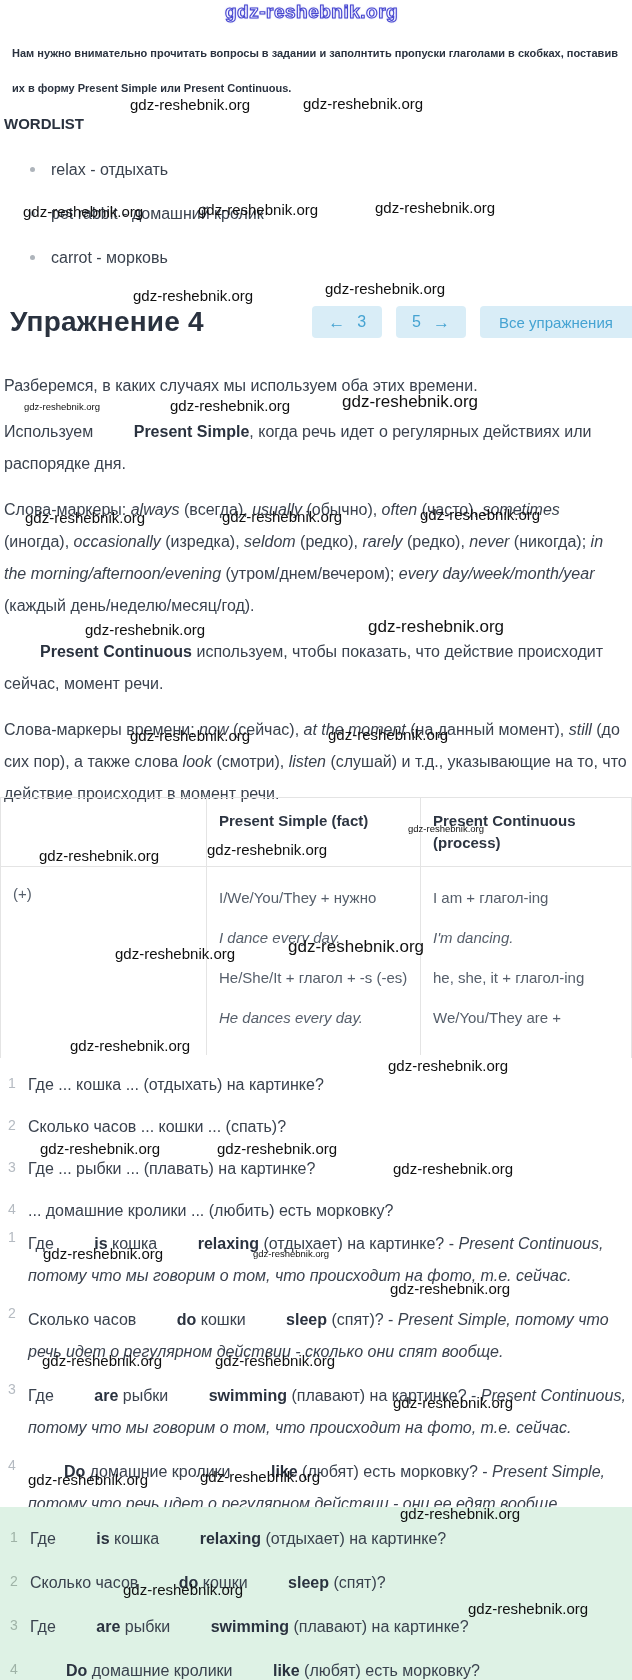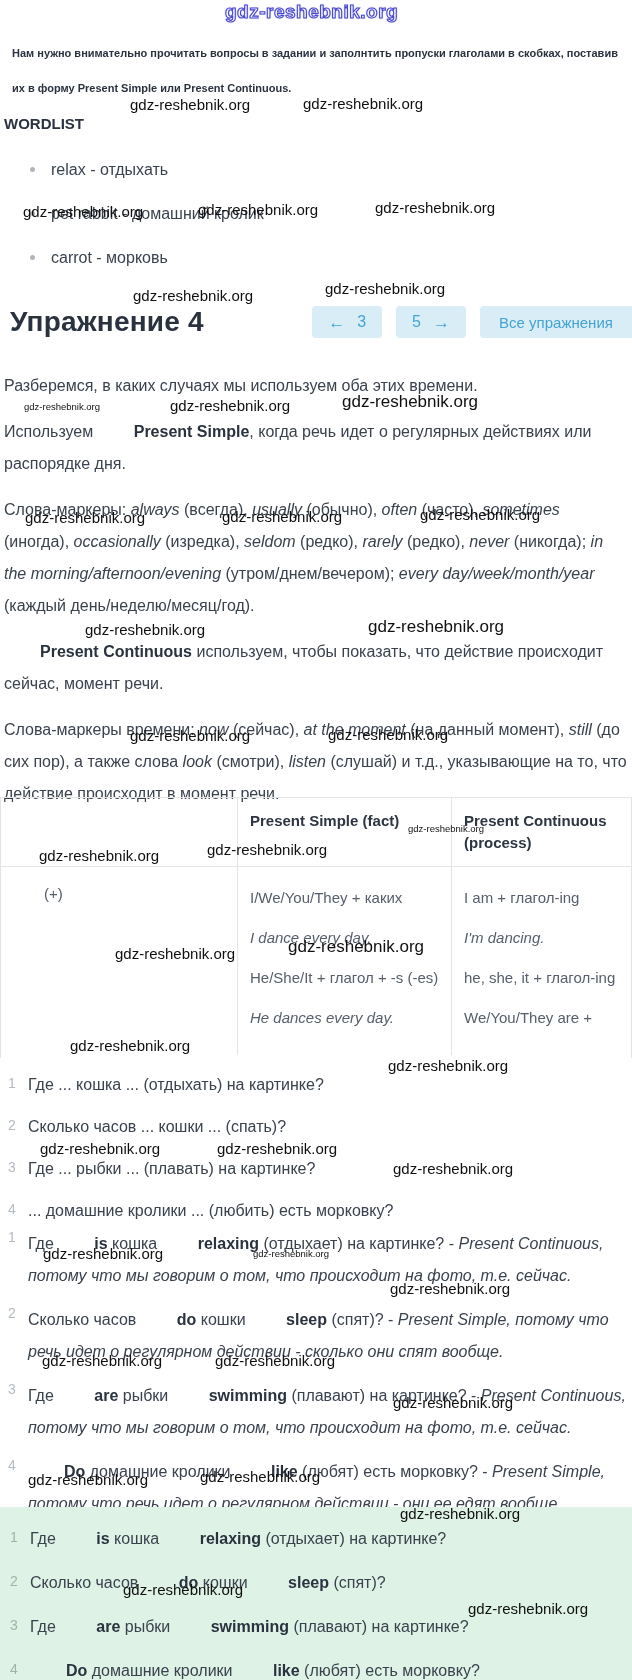--- a/index.html
+++ b/index.html
@@ -45,21 +45,21 @@
   .all-btn{width:152px;justify-content:center;font-size:15px;border-radius:4px 0 0 4px;}
   
   .theory{top:370px;padding:0 4px;}
   .para{margin:0 0 14px 0;font-size:16px;line-height:32px;}
   
   .tense-table{
     top:797px;height:261px;overflow:hidden;
     border:1px solid var(--border,#e4e4e4);border-bottom:none;
     box-sizing:border-box;font-size:15px;
   }
-  .thead,.tbody{display:grid;grid-template-columns:205px 214px 1fr;padding-left:31px;}
+  .thead,.tbody{display:grid;grid-template-columns:205px 214px 1fr;}
   .thead{border-bottom:1px solid var(--border,#e4e4e4);}
   .th,.td{padding:12px 12px;box-sizing:border-box;}
   .c2,.c3{border-left:1px solid var(--border,#e4e4e4);}
   .th{font-weight:700;color:var(--table-head,#2d3542);line-height:22px;min-height:58px;}
   .td{color:var(--table-text,#59616d);}
   .td.c1{padding-top:18px;}
   .entry{line-height:30px;margin-bottom:10px;}
   .td .entry:first-child{margin-top:4px;}
   
   .num-item{display:flex;margin-bottom:0;}
@@ -163,21 +163,21 @@
 
 <section class="tense-table">
   <div class="thead">
     <div class="th c1"></div>
     <div class="th c2">Present Simple (fact)</div>
     <div class="th c3">Present Continuous (process)</div>
   </div>
   <div class="tbody">
     <div class="td c1">(+)</div>
     <div class="td c2">
-        <div class="entry"><span>I/We/You/They + каких</span></div>
+        <div class="entry"><span>I/We/You/They + нужно</span></div>
         <div class="entry"><span class="i">I dance every day.</span></div>
         <div class="entry"><span>He/She/It + глагол + -s (-es)</span></div>
         <div class="entry"><span class="i">He dances every day.</span></div>
       </div>
     <div class="td c3">
         <div class="entry"><span>I am + глагол-ing</span></div>
         <div class="entry"><span class="i">I'm dancing.</span></div>
         <div class="entry"><span>he, she, it + глагол-ing</span></div>
         <div class="entry"><span>We/You/They are +</span></div>
       </div>

